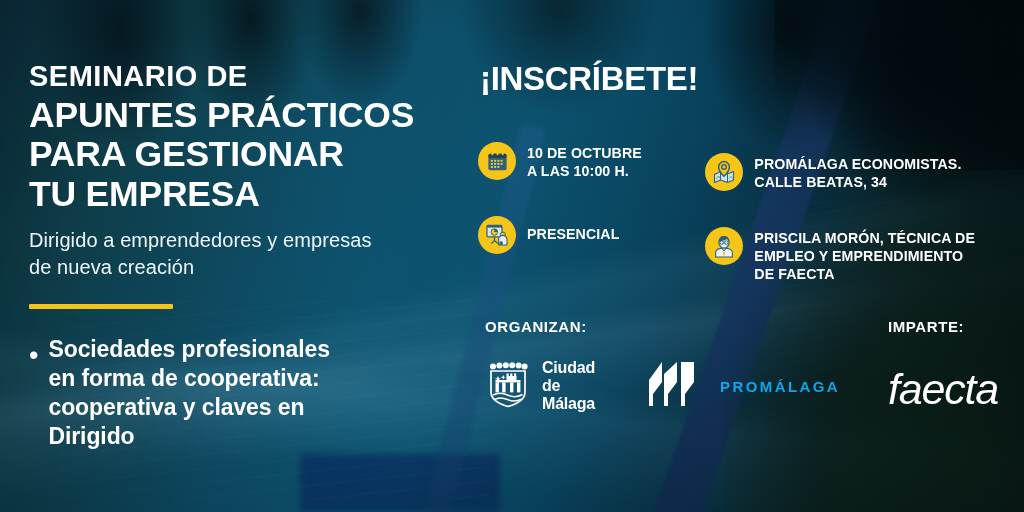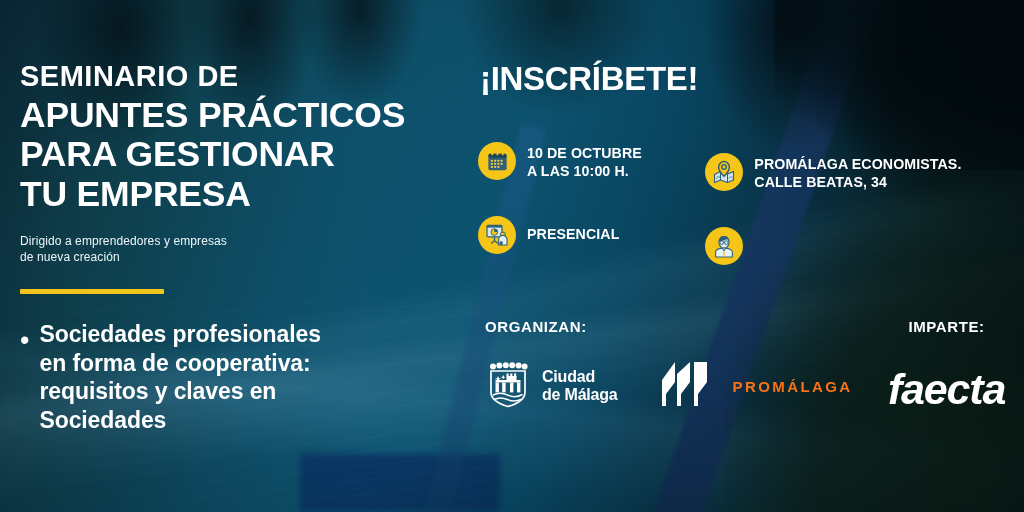--- a/index.html
+++ b/index.html
@@ -88,33 +88,33 @@
     background:radial-gradient(ellipse 95% 110% at 40% 45%, rgba(0,0,0,0) 35%, rgba(0,10,16,.30) 78%, rgba(0,8,12,.55) 100%);
   }
   .bg-tint{
     background:linear-gradient(90deg, rgba(8,40,58,.30) 0%, rgba(8,44,62,.12) 35%, rgba(4,24,34,.22) 70%, rgba(2,14,18,.50) 100%);
   }
 
   
   .content{position:absolute;inset:0;}
 
   
-  .left{position:absolute;left:20px;top:62px;width:430px;}
+  .left{position:absolute;left:29px;top:62px;width:430px;}
   .kicker{
     color:#ffffff;font-size:29px;font-weight:700;letter-spacing:.5px;
     line-height:1.02;margin:0 0 4px 0;
   }
   .headline{
     color:#ffffff;font-size:35.5px;font-weight:800;letter-spacing:-0.2px;
     line-height:1.12;margin:0;text-transform:uppercase;
   }
   .headline div{white-space:nowrap;}
   .subtitle{
-    color:#eef6fa;font-size:12px;font-weight:400;line-height:1.34;
-    margin-top:18px;letter-spacing:.1px;
+    color:#eef6fa;font-size:20px;font-weight:400;line-height:1.34;
+    margin-top:12px;letter-spacing:.1px;
   }
   .rule{
     width:144px;height:5px;background:#f3c41c;margin-top:24px;border-radius:1px;
   }
   .bullet-block{
     display:flex;margin-top:26px;color:#ffffff;
   }
   .bullet-dot{
     font-size:27px;line-height:1;margin-right:10px;margin-top:7px;color:#ffffff;
   }
@@ -142,37 +142,37 @@
   }
   .badge svg{display:block;}
   .info-text{
     color:#ffffff;font-size:14.2px;font-weight:800;line-height:1.26;
     letter-spacing:.1px;padding-top:3px;
   }
   .info-text div{white-space:nowrap;}
   .info-text.mid{padding-top:10px;}
 
   
-  .footer{position:absolute;left:0;top:318px;width:840px;height:130px;padding-left:42px;}
+  .footer{position:absolute;left:0;top:318px;width:840px;height:130px;}
   .organizan-label, .imparte-label{
     color:#ffffff;font-size:15px;font-weight:800;letter-spacing:.6px;
   }
   .organizan{position:absolute;left:485px;top:0;}
   .logos{display:flex;align-items:center;gap:44px;margin-top:24px;}
   .logo-malaga{display:flex;align-items:center;gap:11px;}
   .logo-malaga-text{
     color:#ffffff;font-size:16px;font-weight:700;line-height:1.12;letter-spacing:-.2px;
   }
   .promalaga{display:flex;align-items:center;gap:13px;}
   .promalaga-word{
-    color:#f97316;font-size:15px;font-weight:700;letter-spacing:2.4px;
-  }
-  .imparte{position:absolute;left:888px;top:0;text-align:center;}
+    color:#0ea5e9;font-size:15px;font-weight:700;letter-spacing:2.4px;
+  }
+  .imparte{position:absolute;left:888px;top:0;}
   .faecta{
-    color:#ffffff;font-size:43px;font-weight:700;font-style:italic;
+    color:#ffffff;font-size:43px;font-weight:400;font-style:italic;
     letter-spacing:-1.2px;margin-top:30px;
   }
 </style>
 </head>
 <body>
 
 <div id="banner">
 
   <div class="bg-layer bg-base"></div>
   <div class="bg-layer bg-papers"></div>
@@ -199,22 +199,22 @@
       <div class="subtitle">
         <div>Dirigido a emprendedores y empresas</div>
         <div>de nueva creación</div>
       </div>
       <div class="rule"></div>
       <div class="bullet-block">
         <span class="bullet-dot">•</span>
         <div class="bullet-text">
           <div>Sociedades profesionales</div>
           <div>en forma de cooperativa:</div>
-          <div>requisitos y claves en</div>
-          <div>Sociedades</div>
+          <div>cooperativa y claves en</div>
+          <div>Dirigido</div>
         </div>
       </div>
     </div>
 
     <div class="right">
       <p class="cta">¡INSCRÍBETE!</p>
     </div>
 
     <div class="info-grid">
 
@@ -296,20 +296,25 @@
               <path d="M12 16.8 l1 1.6 l-1 5 l-1-5 z" fill="#f5c518"></path>
               <ellipse cx="12" cy="8.3" rx="5.1" ry="5.8" fill="#dfeef3" stroke="#2e6079" stroke-width="1.1"></ellipse>
               <path d="M6.9 7.6 c0-4 2.3-5.7 5.1-5.7 s5.1 1.7 5.1 5.7 c-1.3-1.1-2.1-2.5-2.1-2.5 s-2.3 1.9-8.1 2.5z" fill="#2e6079"></path>
               <g stroke="#2e6079" stroke-width="1" fill="none">
                 <circle cx="9.7" cy="8.6" r="1.8"></circle>
                 <circle cx="14.3" cy="8.6" r="1.8"></circle>
                 <path d="M11.5 8.5 h1"></path>
               </g>
             </svg>
           </span>
+          <div class="info-text">
+            <div>PRISCILA MORÓN, TÉCNICA DE</div>
+            <div>EMPLEO Y EMPRENDIMIENTO</div>
+            <div>DE FAECTA</div>
+          </div>
         </div>
       </div>
     </div>
 
     <div class="footer">
 
       <div class="organizan">
         <div class="organizan-label">ORGANIZAN:</div>
 
         <div class="logos">

